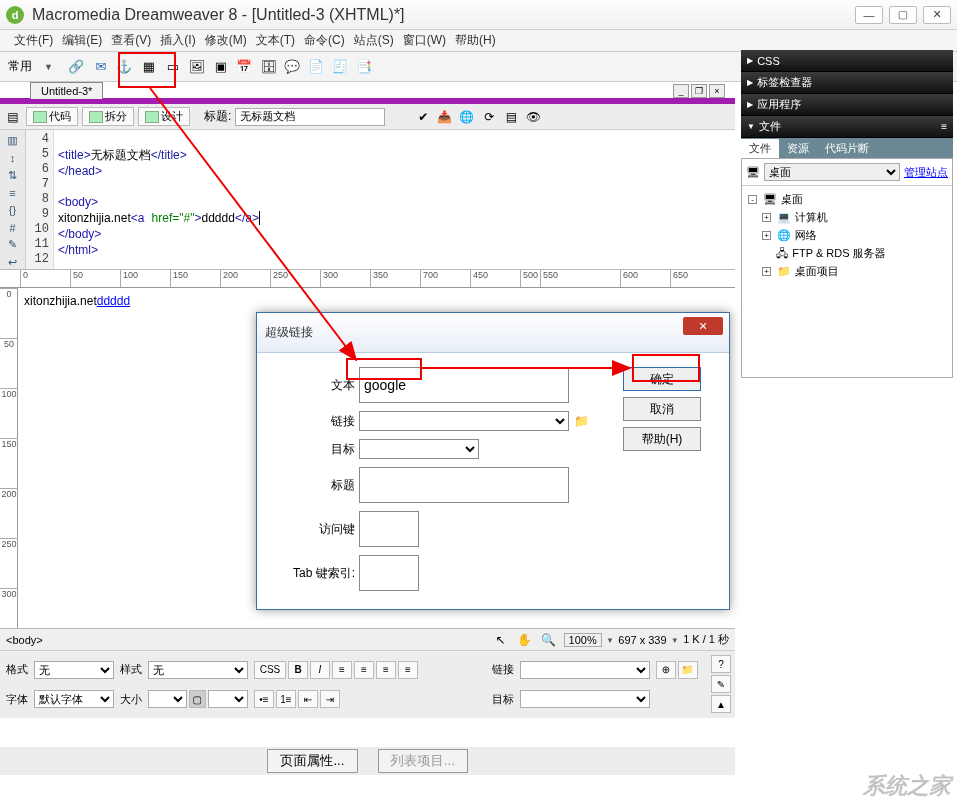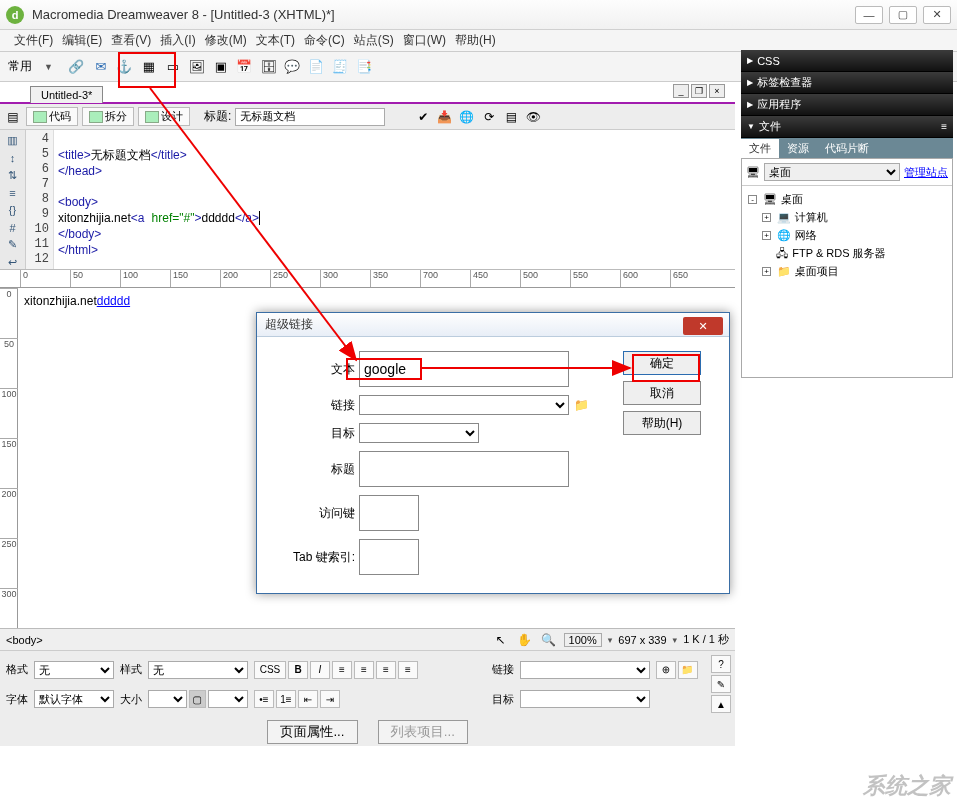--- a/index.html
+++ b/index.html
@@ -1,37 +1,37 @@
 <!DOCTYPE html>
 <html><head>
 <meta charset="utf-8">
 <style>
 * { box-sizing: border-box; margin: 0; padding: 0; font-family: "Microsoft YaHei", Tahoma, Arial, sans-serif; }
 body { background: #fff; width: 957px; height: 807px; overflow: hidden; position: relative; }
 
 
 .titlebar { height: 30px; background: linear-gradient(#fdfdfd,#f1f1f1); border-bottom: 1px solid #d0d0d0; display: flex; align-items: center; padding: 0 6px; }
 .titlebar .logo { width:18px; height:18px; border-radius:50%; background:#6db23f; display:inline-flex; align-items:center; justify-content:center; color:#fff; font-size:11px; font-weight:bold; margin-right:8px; }
-.titlebar .title { font-size: 13px; color:#333; }
+.titlebar .title { font-size: 16px; color:#333; }
 .titlebar .spacer { flex:1; }
 .winbtn { width:28px; height:18px; border:1px solid #bbb; border-radius:2px; margin-left:6px; display:inline-flex; align-items:center; justify-content:center; font-size:11px; color:#444; background:#fff; }
 
 
 .menubar { height:22px; background:#f5f5f5; border-bottom:1px solid #ccc; display:flex; align-items:center; font-size:12px; color:#333; padding:0 10px; gap:1px; }
 .menubar span { padding:2px 4px; cursor:default; }
 
 
 .toolbar-row { height:30px; border-bottom:1px solid #ccc; display:flex; align-items:center; padding:0 8px; font-size:12px; gap:4px; background:#f4f4f4; }
 .tb-label { margin-right:8px; }
 .tb-caret { font-size:9px; color:#555;}
 .tb-sep { width:6px; }
 .tb-icon { width:20px; height:20px; border:1px solid transparent; display:inline-flex; align-items:center; justify-content:center; font-size:13px; cursor:default; }
 .red-box1 { position:absolute; border:2px solid #e00; left:118px; top:52px; width:58px; height:36px; pointer-events:none; }
 .doc-left { flex:1; }
-.doc-tabbar { height:22px; display:flex; align-items:flex-end; padding-left:30px; border-bottom:2px solid #a21caf; position:relative; }
+.doc-tabbar { height:22px; display:flex; align-items:flex-end; padding-left:30px; border-bottom:6px solid #a21caf; position:relative; }
 .doc-tab { background:#f1f1f1; border:1px solid #888; border-bottom:none; padding:2px 10px; font-size:11px; position:relative; top:1px; }
 .doc-winbtns { position:absolute; right:10px; top:2px; display:flex; gap:2px; }
 .mini-btn { width:16px; height:14px; border:1px solid #999; background:#eee; font-size:9px; display:inline-flex; align-items:center; justify-content:center; }
 
 
 .viewbar { height:26px; background:#ededed; border-bottom:1px solid #ccc; display:flex; align-items:center; font-size:12px; padding:0 4px; gap:4px; }
 .viewbtn { border:1px solid #bbb; background:#fafafa; padding:1px 6px; font-size:11px; display:inline-flex; align-items:center; gap:2px; }
 .viewbtn .vicon { width:14px; height:12px; background:#aeb; border:1px solid #8a8; }
 .title-input { border:1px solid #aaa; height:18px; width:150px; font-size:11px; padding:0 4px; }
 .small-icon { width:18px; height:18px; display:inline-flex; align-items:center; justify-content:center; font-size:12px; }
@@ -64,21 +64,21 @@
 
 
 .prop-header { height:20px; background:linear-gradient(#3b3b3b,#1a1a1a); color:#fff; font-size:11px; display:flex; align-items:center; padding:0 6px; }
 .prop-header::before { content:"▼"; font-size:8px; margin-right:4px; }
 .prop-body { height:68px; background:#ededed; border-top:1px solid #ccc; display:flex; font-size:11px; }
 .prop-grid { display:grid; grid-template-columns:auto 80px auto 100px auto 90px auto auto; gap:4px 6px; align-items:center; padding:6px; }
 .prop-grid label { text-align:right; }
 .prop-select { border:1px solid #aaa; height:18px; font-size:11px; background:#fff; }
 .prop-btnrow { display:flex; gap:2px; align-items:center; }
 .pbtn { width:20px; height:18px; border:1px solid #bbb; background:#fafafa; font-size:10px; display:inline-flex; align-items:center; justify-content:center; }
-.bottom-btns { height:28px; background:#ededed; display:flex; align-items:center; justify-content:center; gap:20px; font-size:12px; }
+.bottom-btns { height:28px; background:#ededed; display:flex; align-items:center; justify-content:center; gap:20px; font-size:12px;margin-top:29px; }
 .bottom-btns button { padding:2px 12px; background:#f3f3f3; border:1px solid #999; }
 
 
 .right-panels { position:absolute; top:50px; right:4px; width:212px; }
 .panel-hdr { height:22px; background:linear-gradient(#3b3b3b,#111); color:#fff; font-size:11px; display:flex; align-items:center; padding:0 6px; border-bottom:1px solid #000; }
 .panel-hdr::before { content:"▶"; font-size:8px; margin-right:4px; }
 .panel-hdr.open::before { content:"▼"; }
 .panel-tabs { height:20px; background:#6b8895; color:#fff; font-size:11px; display:flex; align-items:center; }
 .ptab { padding:2px 8px; }
 .ptab.active { background:#fff; color:#333; }
@@ -87,21 +87,21 @@
 .fsel select { flex:1; border:1px solid #aaa; height:18px; font-size:11px;}
 .fsel a { color:#00f; font-size:11px; }
 .tree { padding:4px 6px; line-height:18px; }
 .tree-row { display:flex; align-items:center; gap:4px; }
 .ex { width:9px; height:9px; border:1px solid #888; font-size:8px; line-height:7px; text-align:center; display:inline-block; margin-right:2px; background:#fff;}
 .indent1 { padding-left:14px; }
 .indent2 { padding-left:28px; }
 
 
 .dialog { position:absolute; left:256px; top:312px; width:474px; background:#fff; border:1px solid #3a6ea5; box-shadow:0 0 10px rgba(0,0,0,.4); }
-.dlg-title { height:24px; background:linear-gradient(#fefefe,#e8eef7); border-bottom:1px solid #bcd; display:flex; align-items:center; padding:0 8px; font-size:12px; color:#333; position:relative; }
+.dlg-title { height:40px; background:linear-gradient(#fefefe,#e8eef7); border-bottom:1px solid #bcd; display:flex; align-items:center; padding:0 8px; font-size:12px; color:#333; position:relative; }
 .dlg-close { position:absolute; right:6px; top:4px; width:40px; height:18px; background:#c0392b; color:#fff; border-radius:2px; font-size:11px; display:flex; align-items:center; justify-content:center; }
 .dlg-body { padding:14px 28px 18px; display:flex; }
 .dlg-form { display:grid; grid-template-columns:70px 210px 20px; gap:8px 4px; align-items:center; font-size:12px; }
 .dlg-form label { text-align:right; }
 .dinput { border:1px solid #888; height:36px; font-size:14px; padding:0 4px; width:100%; }
 .dselect { border:1px solid #888; height:20px; font-size:12px; width:100%; background:#fff; }
 .dshort { width:60px !important; }
 .dlg-btns { margin-left:auto; display:flex; flex-direction:column; gap:6px; padding-left:30px; }
 .dlg-btns button { width:78px; height:24px; background:#efefef; border:1px solid #888; font-size:12px; }
 .red-box2 { position:absolute; border:2px solid #e00; left:346px; top:358px; width:76px; height:22px; pointer-events:none; }
@@ -221,21 +221,21 @@
       <div class="tick" style="left:70px">50</div>
       <div class="tick" style="left:120px">100</div>
       <div class="tick" style="left:170px">150</div>
       <div class="tick" style="left:220px">200</div>
       <div class="tick" style="left:270px">250</div>
       <div class="tick" style="left:320px">300</div>
       <div class="tick" style="left:370px">350</div>
       <div class="tick" style="left:420px">700</div>
       <div class="tick" style="left:470px">450</div>
       <div class="tick" style="left:520px">500</div>
-      <div class="tick" style="left:570px">550</div>
+      <div class="tick" style="left:540px">550</div>
       <div class="tick" style="left:620px">600</div>
       <div class="tick" style="left:670px">650</div>
   </div>
 
   <div class="surface-row">
     <div class="vruler">
       <div class="vtick" style="top:0">0</div>
         <div class="vtick" style="top:50px">50</div>
         <div class="vtick" style="top:100px">100</div>
         <div class="vtick" style="top:150px">150</div>

